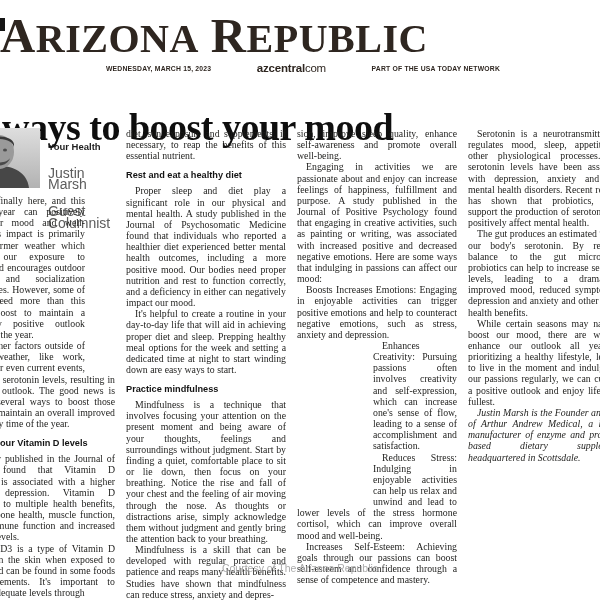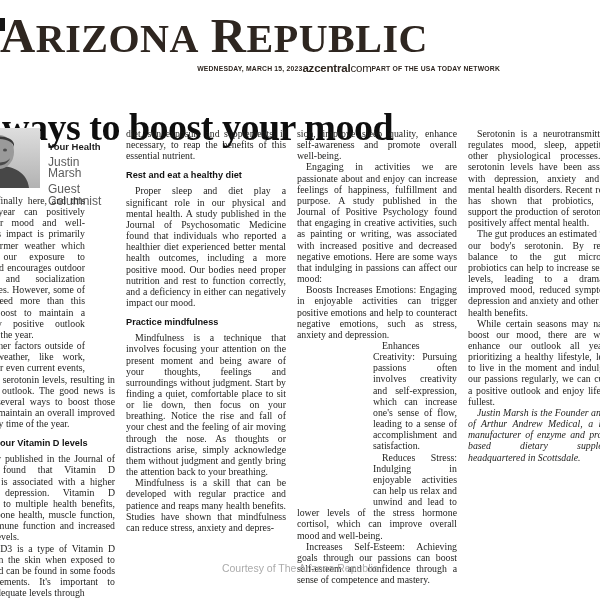--- a/index.html
+++ b/index.html
@@ -11,21 +11,21 @@
   .masthead-title {
     position:absolute; top:12px; left:0; width:600px; text-align:left;
     font-family:"Liberation Serif", serif; font-weight:700; color:#2e2620;
     font-size:40px; letter-spacing:0.5px; white-space:nowrap;
   }
   .mast-word { display:inline-block; line-height:1; text-transform:uppercase; }
   .mast-word::first-letter { font-size:1.22em; }
   .mast-word + .mast-word { margin-left:12px; }
   .mast-row {
     position:absolute; top:62px; left:106px; width:394px;
-    display:flex; justify-content:flex-end; align-items:flex-end;
+    display:flex; justify-content:space-between; align-items:flex-end;
     font-family:"Liberation Sans", sans-serif; color:#2e2620;
   }
   .mast-date, .mast-network { font-size:6.8px; font-weight:700; letter-spacing:0.2px; padding-bottom:2px; }
   .mast-site { font-size:11.5px; font-weight:700; letter-spacing:-0.2px; }
   .mast-site .suffix { font-weight:400; }
   
   .headline {
     position:absolute; top:82px; left:2px;
     font-family:"Liberation Serif", serif; font-weight:700;
     font-size:38px; line-height:40px; letter-spacing:-0.5px; color:#0e0e0e; white-space:nowrap;
@@ -44,21 +44,21 @@
     margin:9px 0 4px 0; text-align:left; line-height:11px; color:#141414;
   }
   .wrapspacer { display:block; }
   .sp-r { float:right; width:30px; height:136px; margin-top:34px; }
   .sp-l { float:left; width:76px; height:150px; margin-top:11px; }
   
   .author-block { display:flex; margin-bottom:7px; height:60px; text-align:left; }
   .author-photo { width:85px; height:60px; flex:0 0 85px; }
   .author-meta { margin-left:8px; padding-top:13px; font-family:"Liberation Sans", sans-serif; }
   .author-col-name { font-size:9.5px; font-weight:700; color:#1d1d1d; margin:0 0 3px 0; }
-  .author-name, .author-role { font-size:12px; color:#5c5c5c; margin:5px 0 2px 0; }
+  .author-name, .author-role { font-size:14px; color:#5c5c5c; margin:16px 0 2px 0; }
   
   .caption {
     position:absolute; top:562px; left:0; width:600px; text-align:center;
     font-family:"Liberation Sans", sans-serif; font-size:10.5px; color:#ababab;
   }
   .edge-mark { position:absolute; left:0; top:18px; width:5px; height:13px; background:#151515; }
 </style>
 </head>
 <body>
 
@@ -107,20 +107,21 @@
         <h3 class="subhead">Increase your Vitamin D levels</h3>
         <p class="body-p">A review published in the Journal of Nutrition found that Vitamin D deficiency is associated with a higher risk of depression. Vitamin D contributes to multiple health benefits, including bone health, muscle function, overall immune function and increased serotonin levels.</p>
         <p class="body-p">Vitamin D3 is a type of Vitamin D produced in the skin when exposed to sunlight and can be found in some foods and supplements. It's important to maintain adequate levels through</p>
       </div>
   </div>
 
   <div class="col col2">
       <p class="body-p cont">diet, sun exposure and supplements, if necessary, to reap the benefits of this essential nutrient.</p>
       <h3 class="subhead">Rest and eat a healthy diet</h3>
       <p class="body-p">Proper sleep and diet play a significant role in our physical and mental health. A study published in the Journal of Psychosomatic Medicine found that individuals who reported a healthier diet experienced better mental health outcomes, including a more positive mood. Our bodies need proper nutrition and rest to function correctly, and a deficiency in either can negatively impact our mood.</p>
+      <p class="body-p">It's helpful to create a routine in your day-to-day life that will aid in achieving proper diet and sleep. Prepping healthy meal options for the week and setting a dedicated time at night to start winding down are easy ways to start.</p>
       <h3 class="subhead">Practice mindfulness</h3>
       <p class="body-p">Mindfulness is a technique that involves focusing your attention on the present moment and being aware of your thoughts, feelings and surroundings without judgment. Start by finding a quiet, comfortable place to sit or lie down, then focus on your breathing. Notice the rise and fall of your chest and the feeling of air moving through the nose. As thoughts or distractions arise, simply acknowledge them without judgment and gently bring the attention back to your breathing.</p>
       <p class="body-p">Mindfulness is a skill that can be developed with regular practice and patience and reaps many health benefits. Studies have shown that mindfulness can reduce stress, anxiety and depres-</p>
     </div>
   <div class="col col3">
       <p class="body-p cont">sion, improve sleep quality, enhance self-awareness and promote overall well-being.</p>
       <p class="body-p">Engaging in activities we are passionate about and enjoy can increase feelings of happiness, fulfillment and purpose. A study published in the Journal of Positive Psychology found that engaging in creative activities, such as painting or writing, was associated with increased positive and decreased negative emotions. Here are some ways that indulging in passions can affect our mood:</p>
       <p class="body-p">Boosts Increases Emotions: Engaging in enjoyable activities can trigger positive emotions and help to counteract negative emotions, such as stress, anxiety and depression.</p>
       <p class="body-p"><span class="wrapspacer sp-l"></span>Enhances Creativity: Pursuing passions often involves creativity and self-expression, which can increase one's sense of flow, leading to a sense of accomplishment and satisfaction.</p>
       <p class="body-p">Reduces Stress: Indulging in enjoyable activities can help us relax and unwind and lead to lower levels of the stress hormone cortisol, which can improve overall mood and well-being.</p>

